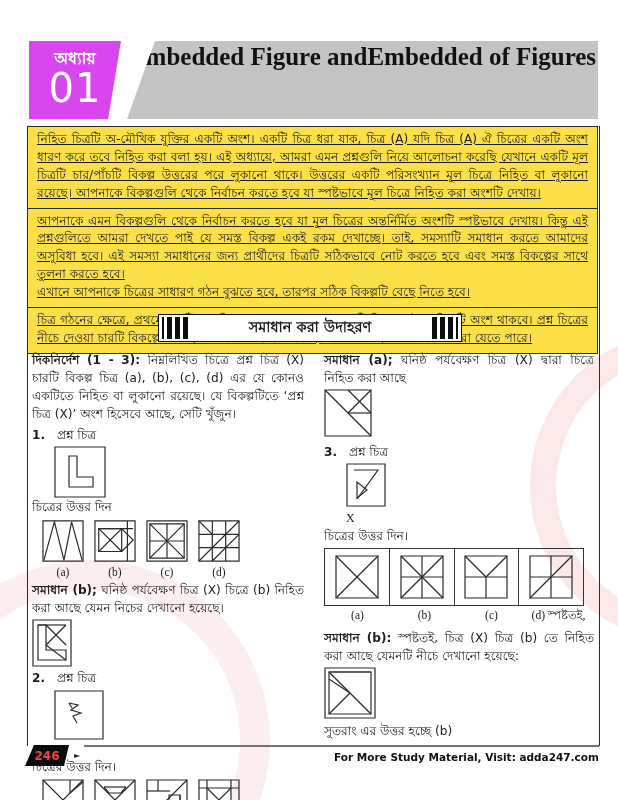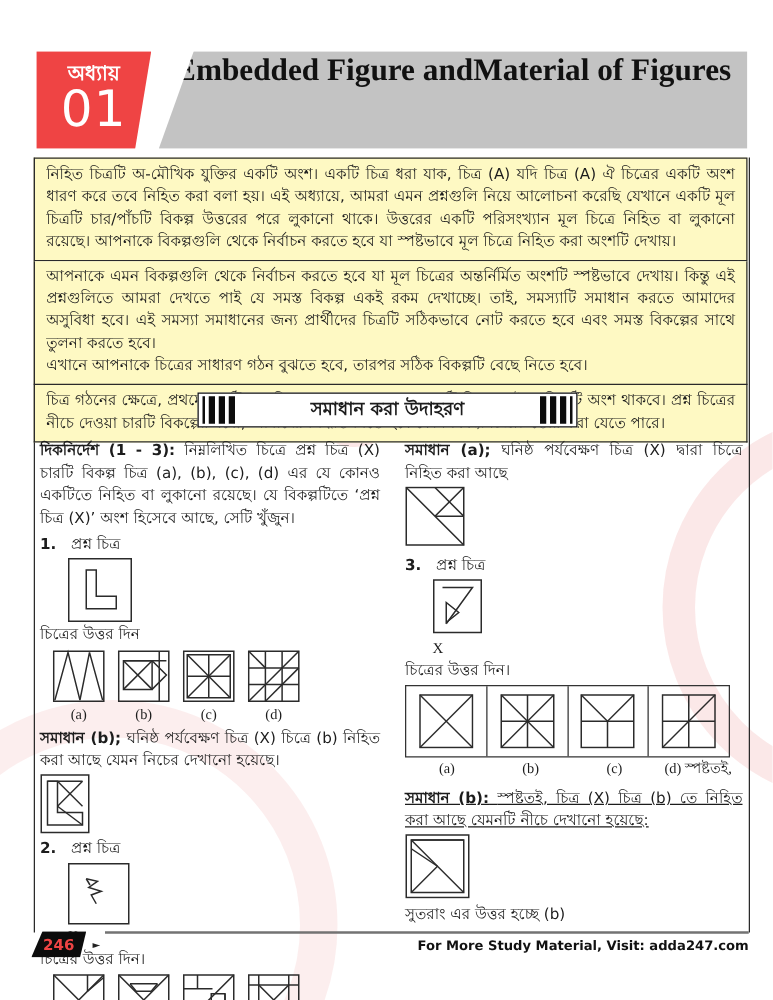--- a/index.html
+++ b/index.html
@@ -9,38 +9,38 @@
     color:#1c1c1c;overflow:hidden;
   }
   
   .swoosh{position:absolute;border-radius:50%;pointer-events:none;z-index:0;}
   .sw1{left:530px;top:330px;width:260px;height:260px;border:26px solid rgba(236,150,150,0.22);}
   .sw2{left:-90px;top:560px;width:300px;height:300px;border:30px solid rgba(236,150,150,0.16);}
   .sw3{left:262px;top:322px;width:60px;height:34px;background:rgba(238,160,160,0.25);transform:rotate(-18deg);border-radius:50%;}
   
   .header{position:absolute;left:29px;top:41px;width:569px;height:78px;z-index:2;display:flex;}
   .chapterbox{
-    width:92px;height:78px;background:#ef4444;color:#fff;text-align:center;
+    width:92px;height:78px;background:#d946ef;color:#fff;text-align:center;
     clip-path:polygon(0 0,100% 0,86% 100%,0 100%);
     display:flex;flex-direction:column;justify-content:center;line-height:1.05;
   }
   .chapterbox .chlabel{font-size:16px;font-weight:bold;}
   .chapterbox .chnum{font-size:40px;font-weight:normal;letter-spacing:1px;}
   .banner{
     flex:1;margin-left:6px;background:#c3c3c3;
     clip-path:polygon(28px 0,100% 0,100% 100%,0 100%);
     display:flex;flex-direction:row;justify-content:center;text-align:center;
     font-family:"Liberation Serif","DejaVu Serif",serif;font-weight:bold;
     font-size:25px;color:#111;line-height:1.25;
   }
   
   .frame{position:absolute;left:27px;top:126px;width:571px;height:620px;border-left:1.5px solid #2a2a2a;border-right:1.5px solid #2a2a2a;z-index:1;}
   
   .introwrap{position:absolute;left:27px;top:126px;width:571px;z-index:2;}
-  .introbox{border:1.2px solid #2a2a2a;background:#fef9c3;padding:4px 9px 5px 9px;font-size:12.1px;line-height:1.48;text-align:justify;}
+  .introbox{border:1.2px solid #2a2a2a;background:#fde047;padding:4px 9px 5px 9px;font-size:12.1px;line-height:1.48;text-align:justify;text-decoration:underline;}
   .introbox + .introbox{border-top:none;}
   .introbox p{margin:0;}
   
   .sechead{position:absolute;left:158px;top:314px;width:302px;height:26px;border:1.6px solid #111;display:flex;align-items:stretch;z-index:2;background:#fff;}
   .bars{display:flex;align-items:stretch;gap:3px;padding:2px 3px;}
   .bars i{display:block;width:5px;background:#0d0d0d;}
   .bars i.thin{width:2px;}
   .sechead .titletext{flex:1;text-align:center;font-weight:bold;font-size:14.5px;align-self:center;}
   
   .col{position:absolute;top:351px;z-index:2;font-size:12.1px;line-height:1.5;}
@@ -78,21 +78,21 @@
 
 <div class="frame"></div>
 
 <div class="header">
   <div class="chapterbox">
     <span class="chlabel">অধ্যায়</span>
     <span class="chnum">01</span>
   </div>
   <div class="banner">
     <span>Embedded Figure and</span>
-    <span>Material of Figures</span>
+    <span>Embedded of Figures</span>
   </div>
 </div>
 
 <div class="introwrap">
   <div class="introbox">
     <p>নিহিত চিত্রটি অ-মৌখিক যুক্তির একটি অংশ। একটি চিত্র ধরা যাক, চিত্র (A) যদি চিত্র (A) ঐ চিত্রের একটি অংশ ধারণ করে তবে নিহিত করা বলা হয়। এই অধ্যায়ে, আমরা এমন প্রশ্নগুলি নিয়ে আলোচনা করেছি যেখানে একটি মূল চিত্রটি চার/পাঁচটি বিকল্প উত্তরের পরে লুকানো থাকে। উত্তরের একটি পরিসংখ্যান মূল চিত্রে নিহিত বা লুকানো রয়েছে। আপনাকে বিকল্পগুলি থেকে নির্বাচন করতে হবে যা স্পষ্টভাবে মূল চিত্রে নিহিত করা অংশটি দেখায়।</p>
   </div>
   <div class="introbox">
     <p>আপনাকে এমন বিকল্পগুলি থেকে নির্বাচন করতে হবে যা মূল চিত্রের অন্তর্নির্মিত অংশটি স্পষ্টভাবে দেখায়। কিন্তু এই প্রশ্নগুলিতে আমরা দেখতে পাই যে সমস্ত বিকল্প একই রকম দেখাচ্ছে। তাই, সমস্যাটি সমাধান করতে আমাদের অসুবিধা হবে। এই সমস্যা সমাধানের জন্য প্রার্থীদের চিত্রটি সঠিকভাবে নোট করতে হবে এবং সমস্ত বিকল্পের সাথে তুলনা করতে হবে।</p>
     <p>এখানে আপনাকে চিত্রের সাধারণ গঠন বুঝতে হবে, তারপর সঠিক বিকল্পটি বেছে নিতে হবে।</p>
@@ -364,21 +364,21 @@
       </svg>
     </div>
   </div>
   <div class="striplabels">
     <span>(a)</span>
     <span>(b)</span>
     <span>(c)</span>
     <span>(d) স্পষ্টতই,</span>
   </div>
 
-  <p style="margin-top:5px;text-decoration:underline;">
+  <p style="margin-top:5px;">
     <b>সমাধান (b):</b>
     <span>স্পষ্টতই, চিত্র (X) চিত্র (b) তে নিহিত করা আছে যেমনটি নীচে দেখানো হয়েছে:</span>
   </p>
 
   <div>
     <svg width="52" height="52" viewBox="0 0 52 52">
       <g class="fig">
         <rect x="1" y="1" width="50" height="50"></rect>
         <rect x="5" y="5" width="42" height="42"></rect>
         <line x1="5" y1="5" x2="47" y2="47"></line>

